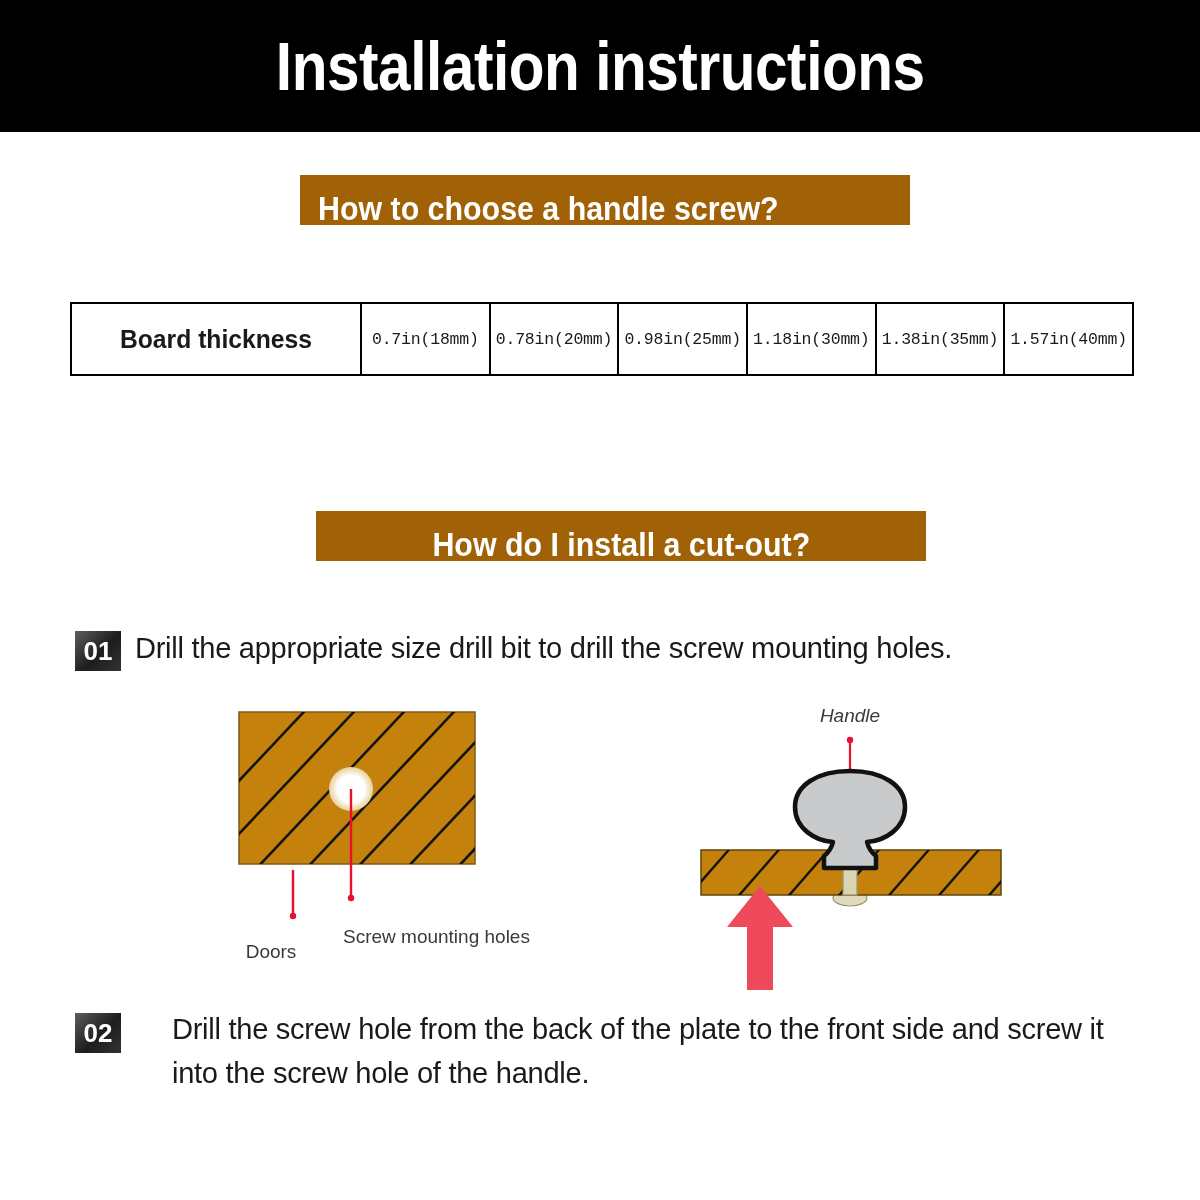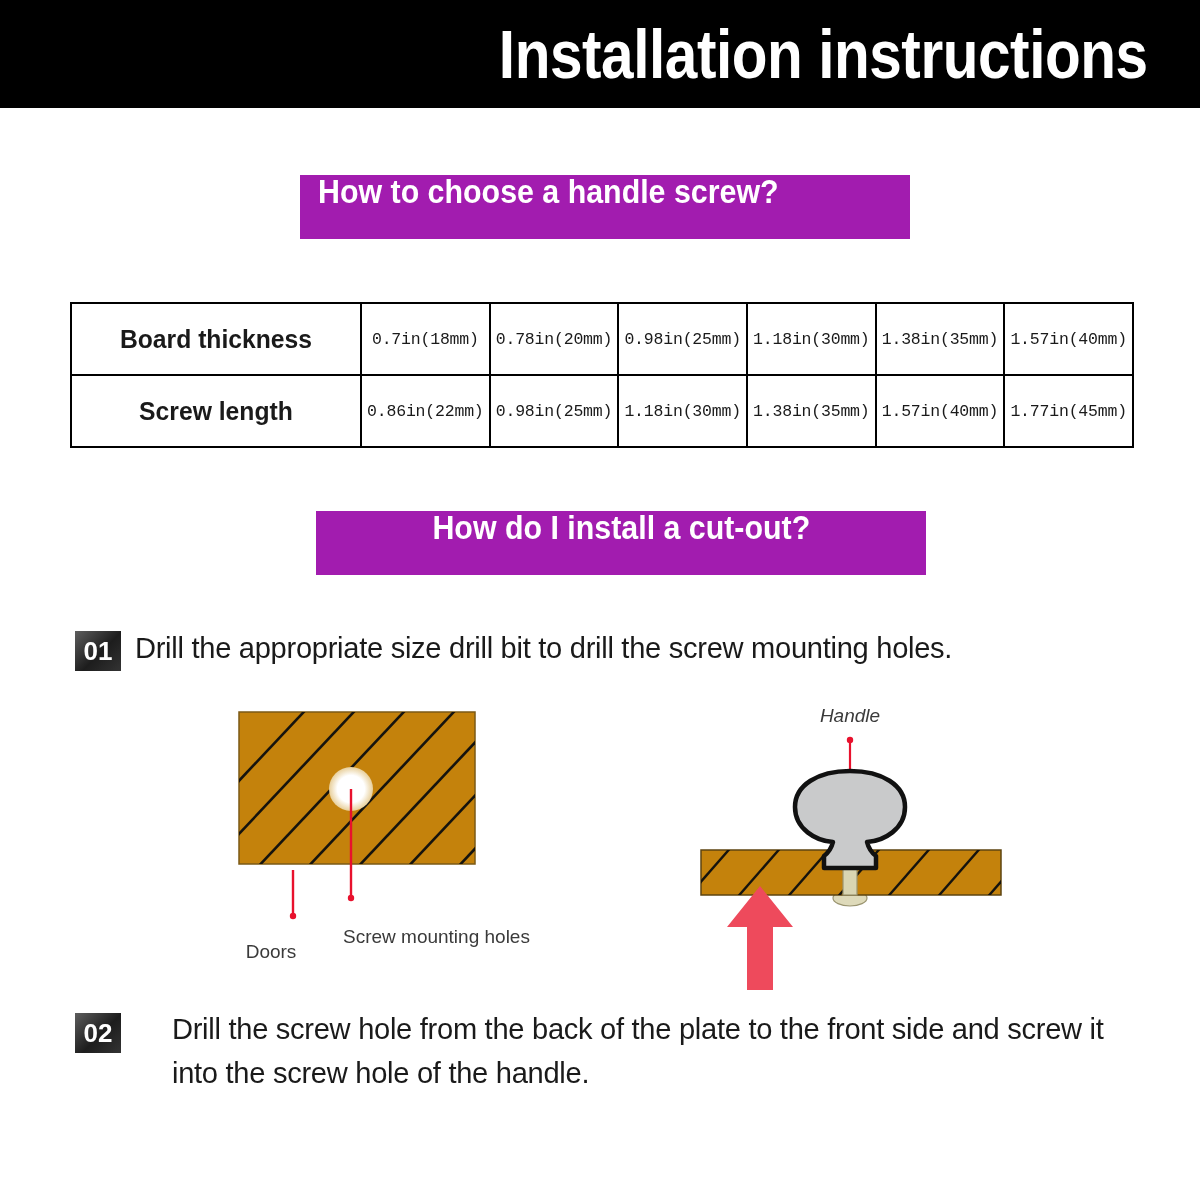--- a/index.html
+++ b/index.html
@@ -15,44 +15,44 @@
     overflow: hidden;
     position: relative;
   }
 
   
   .title-banner {
     position: absolute;
     left: 0;
     top: 0;
     width: 1200px;
-    height: 108px;
+    height: 132px;
     background: #000000;
     display: flex;
     align-items: center;
-    justify-content: flex-end;
+    justify-content: center;
   }
   .title-banner .title-text {
     color: #ffffff;
     font-size: 68px;
     font-weight: bold;
     letter-spacing: -0.5px;
     transform: scaleX(0.86);
     transform-origin: center center;
     white-space: nowrap;
     line-height: 1;
   }
 
   
   .section-banner {
     position: absolute;
-    background: #a21caf;
-    display: flex;
-    align-items: flex-start;
-    height: 64px;
+    background: #a16207;
+    display: flex;
+    align-items: flex-end;
+    height: 50px;
   }
   .section-banner .section-text {
     color: #ffffff;
     font-size: 33px;
     font-weight: bold;
     transform: scaleX(0.92);
     transform-origin: left center;
     white-space: nowrap;
     line-height: 1;
   }
@@ -158,29 +158,20 @@
   <tbody>
     <tr>
       <td class="row-head">Board thickness</td>
       <td class="val">0.7in(18mm)</td>
       <td class="val">0.78in(20mm)</td>
       <td class="val">0.98in(25mm)</td>
       <td class="val">1.18in(30mm)</td>
       <td class="val">1.38in(35mm)</td>
       <td class="val">1.57in(40mm)</td>
     </tr>
-    <tr>
-      <td class="row-head">Screw length</td>
-      <td class="val">0.86in(22mm)</td>
-      <td class="val">0.98in(25mm)</td>
-      <td class="val">1.18in(30mm)</td>
-      <td class="val">1.38in(35mm)</td>
-      <td class="val">1.57in(40mm)</td>
-      <td class="val">1.77in(45mm)</td>
-    </tr>
   </tbody>
 </table>
 
 <div class="section-banner" id="banner-cutout">
   <div class="section-text">How do I install a cut-out?</div>
 </div>
 
 <div class="step" id="step-01">
   <div class="step-badge">01</div>
   <div class="step-text">Drill the appropriate size drill bit to drill the screw mounting holes.</div>

